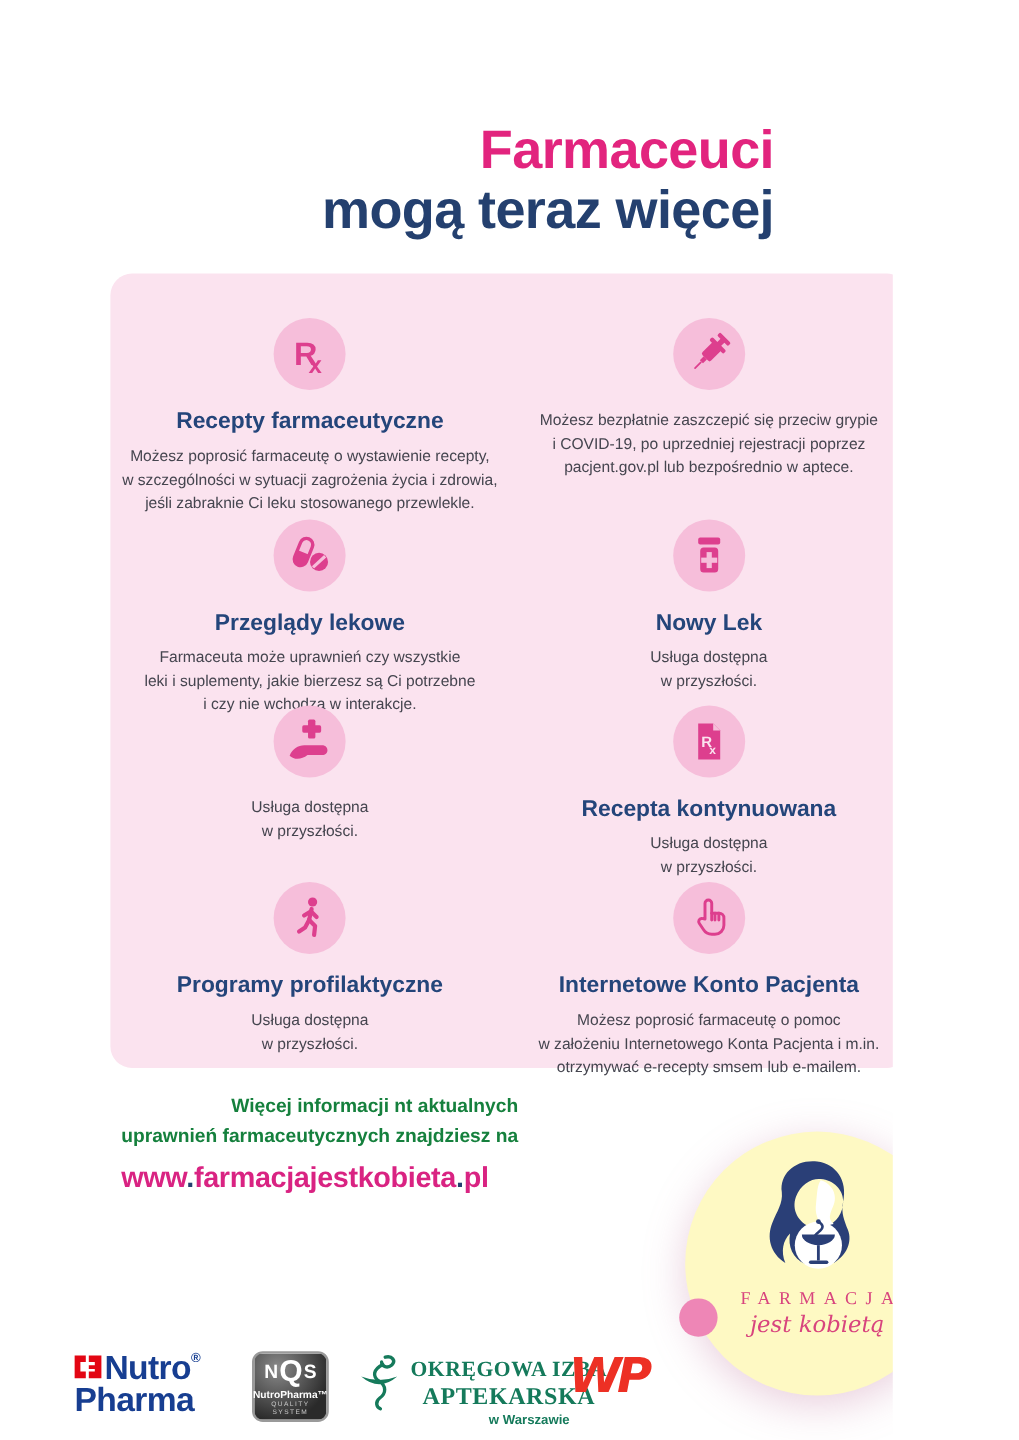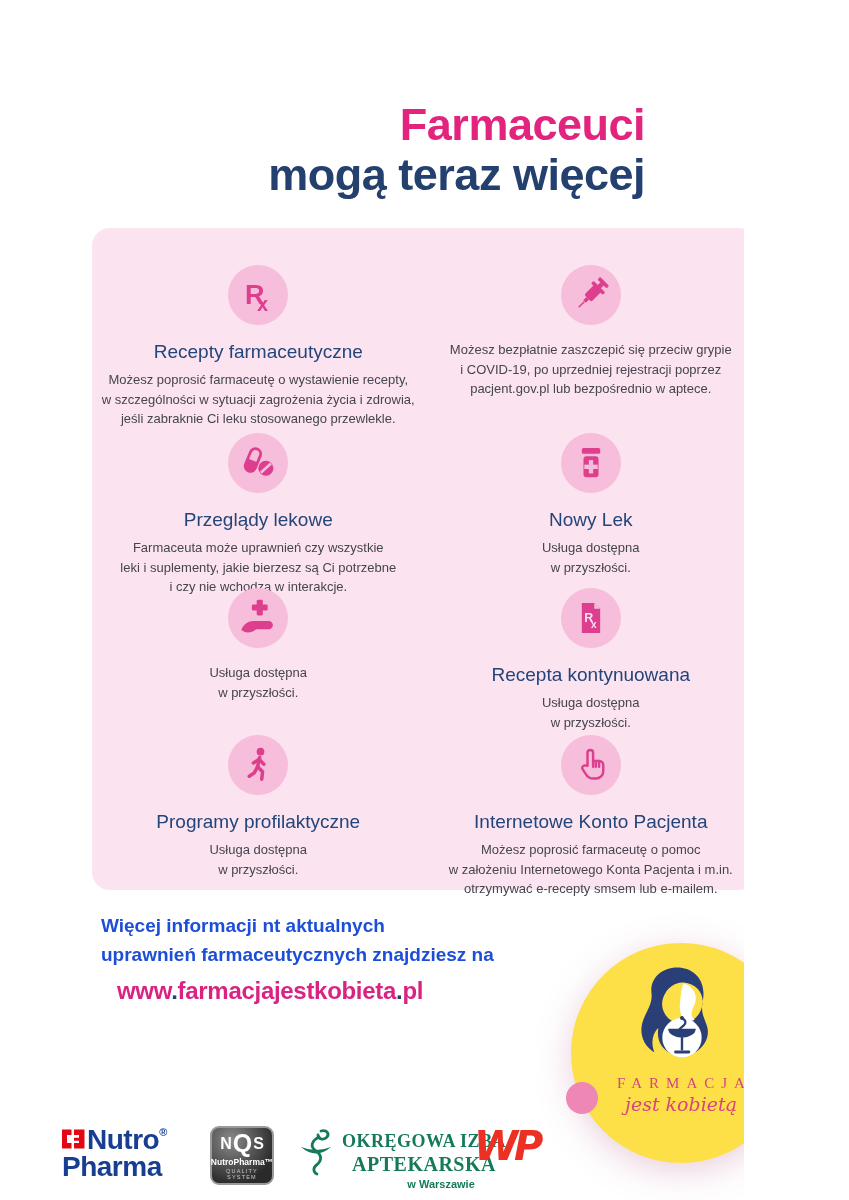--- a/index.html
+++ b/index.html
@@ -11,33 +11,33 @@
   .title .t1{color:#E2247E;font-size:45px;font-weight:800;letter-spacing:-0.5px;}
   .title .t2{color:#24406F;font-size:45px;font-weight:800;letter-spacing:-0.5px;}
 
   
   .panel{position:absolute;left:92px;top:228px;width:665px;height:662px;background:#FBE3EF;
          border-radius:18px;box-sizing:border-box;padding-top:37px;
          display:grid;grid-template-columns:1fr 1fr;grid-template-rows:168px 155px 147px 1fr;}
   .svc{display:flex;flex-direction:column;align-items:center;text-align:center;}
   .svc .circle{width:60px;height:60px;border-radius:50%;background:#F6BEDA;
                display:flex;align-items:center;justify-content:center;margin-bottom:15px;flex:0 0 auto;}
-  .svc h3{margin:0 0 7px;font-size:19px;font-weight:400;color:#24457A;line-height:1.22;white-space:pre-line;}
+  .svc h3{margin:0 0 7px;font-size:19px;font-weight:700;color:#24457A;line-height:1.22;white-space:pre-line;}
   .svc p{margin:0;font-size:13px;color:#45454F;line-height:1.5;white-space:pre-line;}
 
   
   .info{position:absolute;left:101px;top:911px;}
-  .info .line{font-size:19px;font-weight:700;color:#1d4ed8;line-height:1.55;}
-  .website{margin-top:7px;font-size:24px;font-weight:800;letter-spacing:-0.3px;margin-left:16px;}
+  .info .line{font-size:16px;font-weight:700;color:#15803d;line-height:1.55;text-align:right;}
+  .website{margin-top:7px;font-size:24px;font-weight:800;letter-spacing:-0.3px;}
   .website .pink{color:#D92382;}
   .website .dot{color:#24406F;}
 
   
   .badge{position:absolute;left:571px;top:943px;width:220px;height:220px;border-radius:50%;
-         background:#fde047;box-shadow:0 8px 34px rgba(196,130,165,0.38);
+         background:#fef9c3;box-shadow:0 8px 34px rgba(196,130,165,0.38);
          display:flex;flex-direction:column;align-items:center;}
   .badge .woman{margin-top:18px;}
   .badge .brand{font-family:"Liberation Serif","DejaVu Serif",serif;font-size:15px;letter-spacing:7px;
                 padding-left:7px;color:#D8447E;margin-top:2px;}
   .badge .tagline{font-family:"DejaVu Serif","Liberation Serif",serif;font-style:italic;
                   font-size:19px;color:#D8447E;margin-top:1px;}
   .pink-dot{position:absolute;left:566px;top:1082px;width:32px;height:32px;border-radius:50%;
             background:#EE86B6;}
 
   

